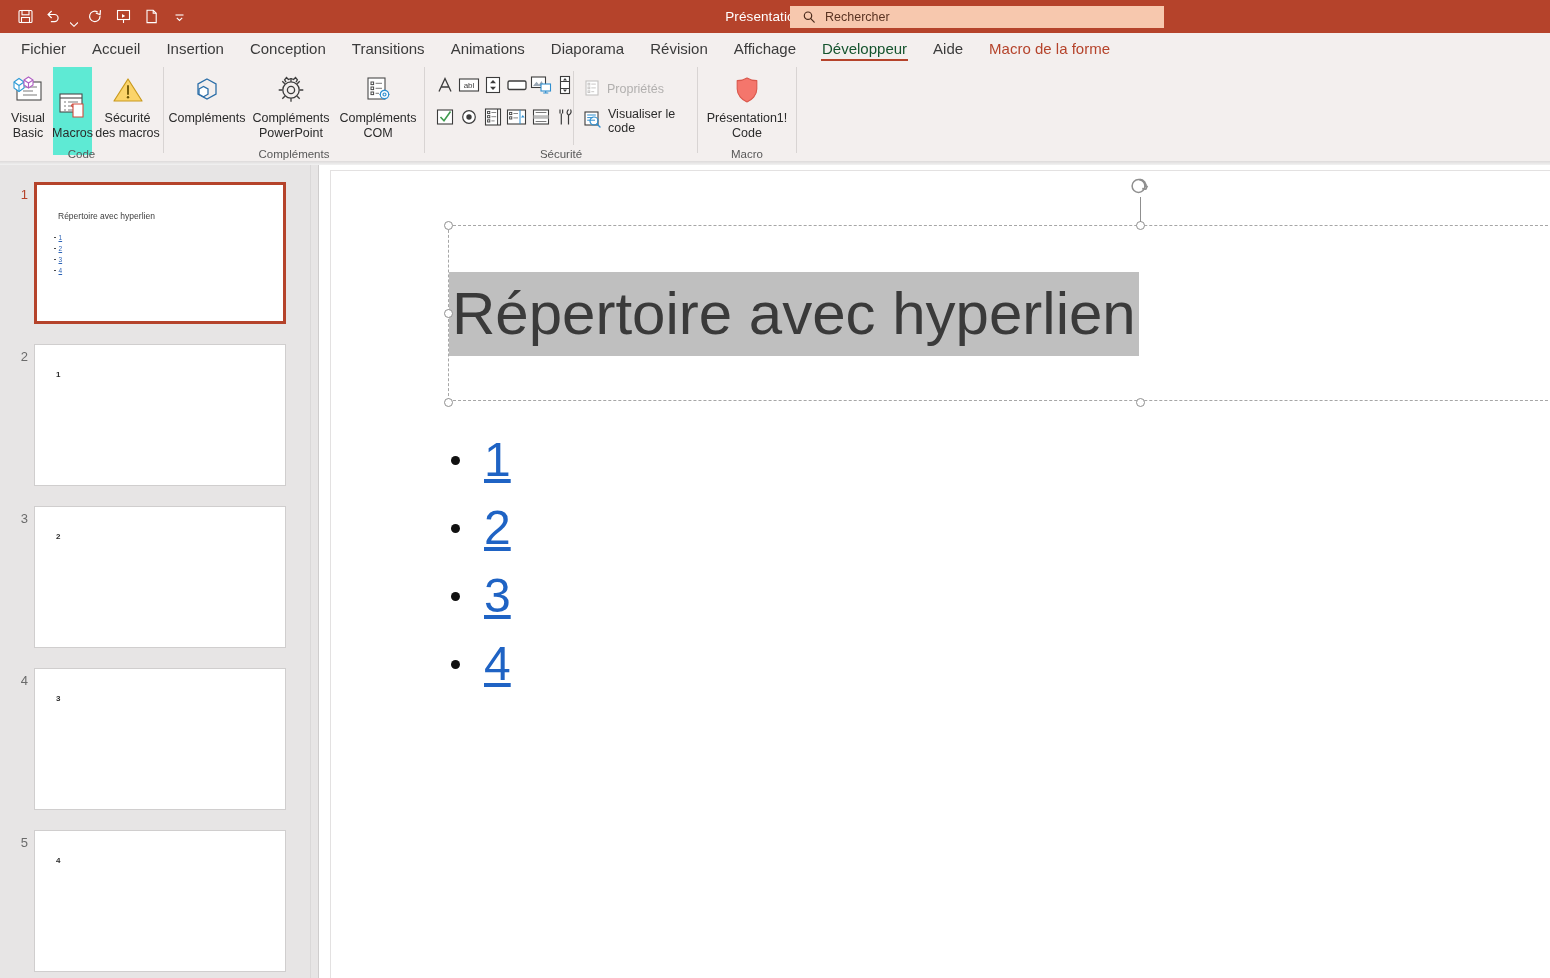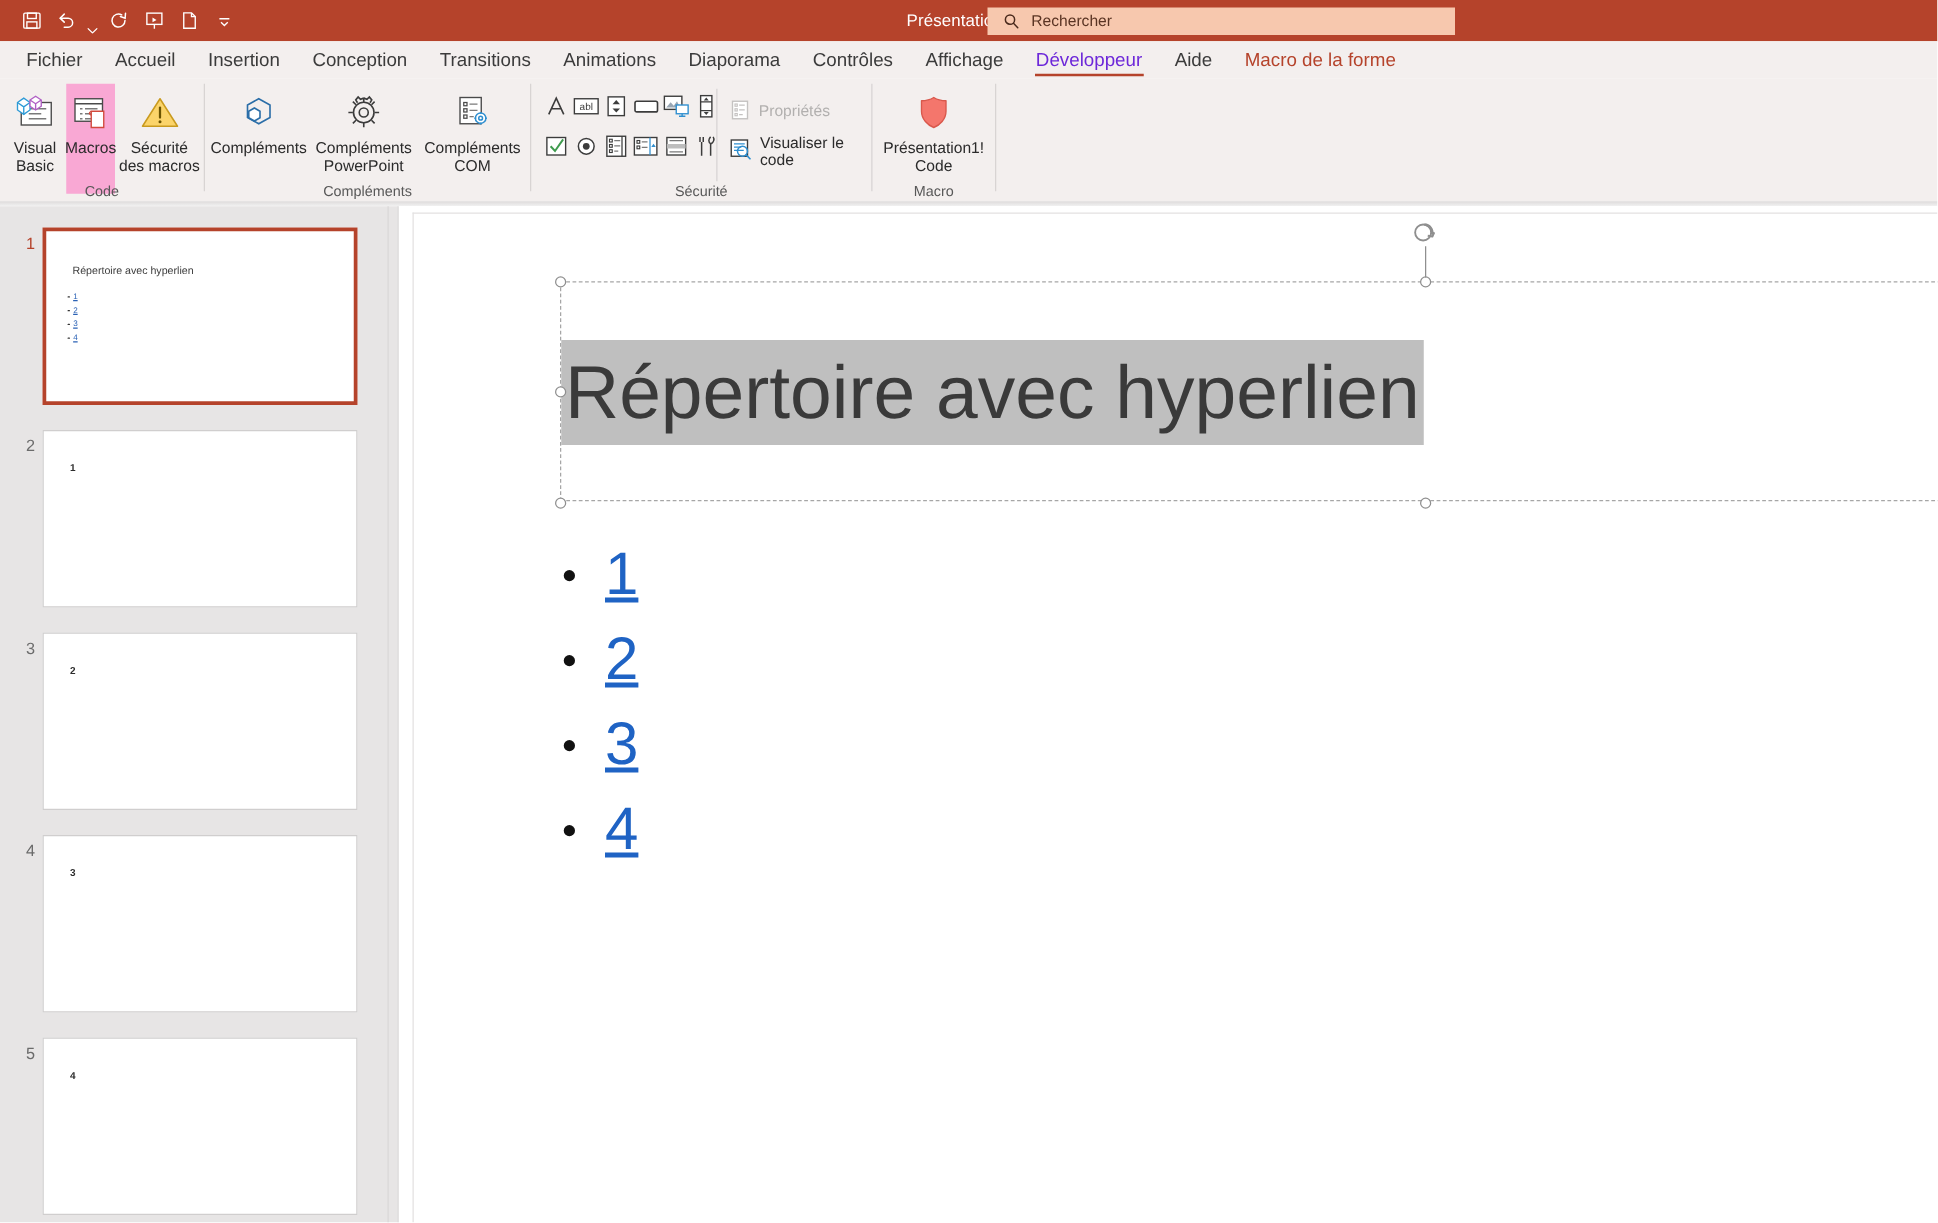--- a/index.html
+++ b/index.html
@@ -47,21 +47,21 @@
   
   .tabsbar{
     position:absolute;left:0;top:33px;width:1550px;height:30px;
     background:#f3efee;display:flex;align-items:flex-end;
   }
   .tab{
     height:30px;display:flex;align-items:center;padding:0 13px;
     font-size:15px;color:#3b3b3b;cursor:pointer;position:relative;white-space:nowrap;
   }
   .tab.first{margin-left:8px;}
-  .tab.active{color:#6d28d9;}
+  .tab.active{color:#14532d;}
   .tab.active:after{
     content:"";position:absolute;left:12px;right:12px;bottom:2px;height:2.5px;background:#b5432b;
   }
   .tab.contextual{color:#b5432b;}
 
   
   .ribbon{
     position:absolute;left:0;top:63px;width:1550px;height:98px;
     background:#f3efee;
   }
@@ -78,21 +78,21 @@
     position:absolute;top:4px;width:1px;height:86px;background:#d8d4d3;
   }
   .big-btn{
     position:absolute;top:4px;display:flex;flex-direction:column;align-items:center;
     width:54px;cursor:pointer;padding-top:6px;
   }
   .big-btn .bico{height:34px;display:flex;align-items:center;justify-content:center;}
   .big-btn .blab{
     margin-top:4px;font-size:12.5px;color:#2b2b2b;text-align:center;line-height:15px;
   }
-  .big-btn.sel{background:#f9a8d4;}
+  .big-btn.sel{background:#5eead4;justify-content:center;}
   .small-btn{
     position:absolute;width:24px;height:24px;display:flex;align-items:center;justify-content:center;
     cursor:pointer;
   }
   .text-btn{
     position:absolute;height:24px;display:flex;align-items:center;gap:6px;cursor:pointer;
     font-size:12.5px;color:#2b2b2b;padding-right:6px;
   }
   .text-btn.disabled{color:#b2b0af;cursor:default;}
 
@@ -241,21 +241,21 @@
   </div>
 
   <div class="tabsbar">
     <div class="tab first">Fichier</div>
     <div class="tab">Accueil</div>
     <div class="tab">Insertion</div>
     <div class="tab">Conception</div>
     <div class="tab">Transitions</div>
     <div class="tab">Animations</div>
     <div class="tab">Diaporama</div>
-    <div class="tab">Contrôles</div>
+    <div class="tab">Révision</div>
     <div class="tab">Affichage</div>
     <div class="tab active">Développeur</div>
     <div class="tab">Aide</div>
     <div class="tab contextual">Macro de la forme</div>
   </div>
 
   <div class="ribbon">
 
     <div class="rgroup" style="left:0;width:163px;">
       <div class="big-btn" style="left:3px;width:50px;">

